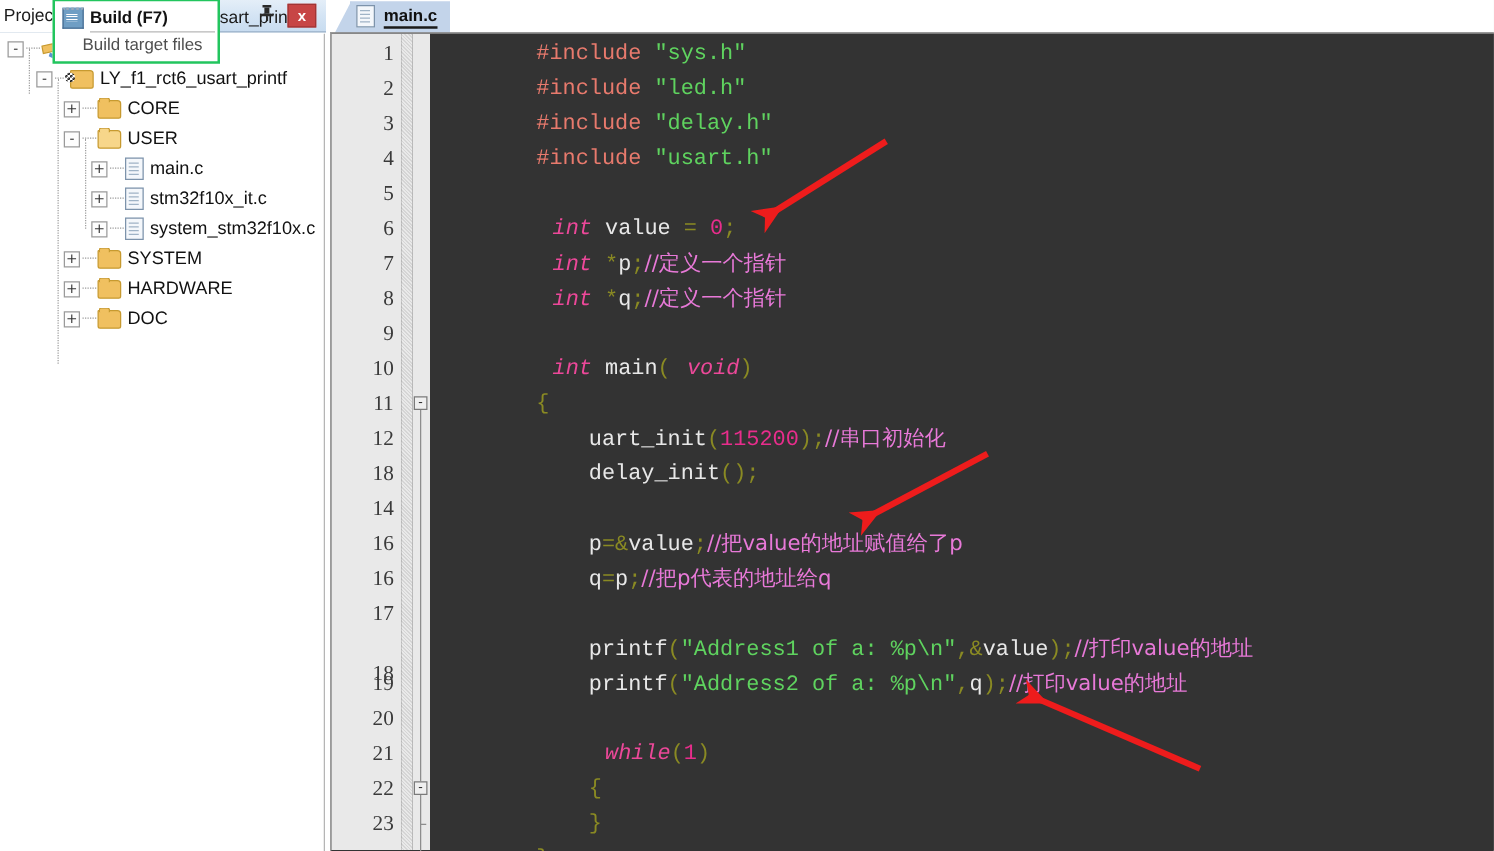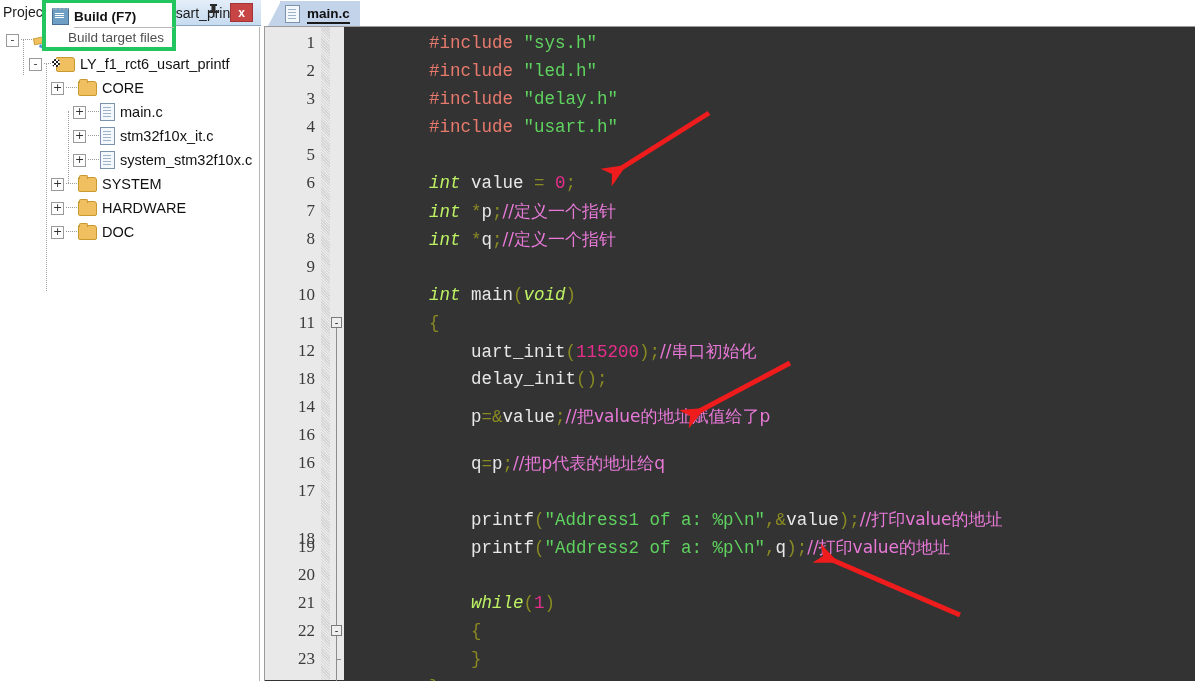--- a/index.html
+++ b/index.html
@@ -110,21 +110,21 @@
     background:
       linear-gradient(45deg,#1a1a1a 25%,transparent 25%,transparent 75%,#1a1a1a 75%),
       linear-gradient(45deg,#1a1a1a 25%,#ffffff 25%,#ffffff 75%,#1a1a1a 75%);
     background-size:4px 4px;background-position:0 0,2px 2px;
     border-radius:50%;
   }
 
   
   .tooltip{
     position:absolute;left:42px;top:-1px;width:134px;height:52px;
-    background:#ffffff;border:4px solid #22c55e;
+    background:#ffffff;border:2px solid #22c55e;
     box-sizing:border-box;z-index:60;
   }
   .tt-row1{position:absolute;left:6px;top:3px;height:20px;line-height:20px;white-space:nowrap;}
   .tt-ico{
     display:inline-block;width:15px;height:14px;vertical-align:middle;
     background:#6f9ec4;border:1px solid #4a6f94;margin-right:5px;position:relative;
     border-top:2px dotted #9aa9b8;
   }
   .tt-ico:after{
     content:"";position:absolute;left:2px;top:3px;width:9px;height:6px;
@@ -207,21 +207,21 @@
     font-family:"Liberation Serif", serif;font-size:17px;color:#3a3a3a;
     height:28px;line-height:28px;
   }
   .cline{
     position:absolute;left:85px;height:28px;line-height:28px;
     font-family:"Liberation Mono", monospace;font-size:17.5px;
     white-space:pre;color:#e8e8e8;
   }
   .k-pre{color:#e87a6d;}          
   .k-str{color:#5fd35f;}          
-  .k-kw{color:#bef264;font-style:italic;} 
+  .k-kw{color:#ec4899;font-style:italic;margin-left:13px;} 
   .k-num{color:#e82d8c;}          
   .k-punc{color:#8a8a23;}         
   .k-cmt{color:#e879d8;}          
   .k-id{color:#e8e8e8;}           
   .cn{font-family:"DejaVu Sans", sans-serif;font-size:17px;}
 
   
   .arrows{position:absolute;left:0;top:0;width:1195px;height:681px;pointer-events:none;z-index:40;}
 </style>
 </head>
@@ -253,20 +253,21 @@
 
       <div id="tree-rows">
           <div class="tnode"><span style="display:inline-block;width:6px"></span><span class="expander">-</span><span class="dots"></span><span class="ico proj-ico"><svg width="17" height="14" viewBox="0 0 17 14">
                 <rect x="1" y="2" width="9" height="6" fill="#f0c060" stroke="#c79a30" transform="rotate(-12 5 5)"></rect>
                 <path d="M9,6 l5,-3 l2,3 l-5,3 z" fill="#d86ad8"></path>
                 <path d="M7,8 l4,2 l-1,3 l-4,-2 z" fill="#5a8fd0"></path>
                 <path d="M11,1 l2,0 l0,2 l-2,0 z" fill="#f0e050"></path>
               </svg></span><span class="lbl">usart_printf</span></div>
           <div class="tnode"><span style="display:inline-block;width:29px"></span><span class="expander">-</span><span class="dots"></span><span class="ico target-ico"></span><span class="lbl">LY_f1_rct6_usart_printf</span></div>
           <div class="tnode"><span style="display:inline-block;width:51px"></span><span class="expander">+</span><span class="dots"></span><span class="ico folder"></span><span class="lbl">CORE</span></div>
+          <div class="tnode"><span style="display:inline-block;width:51px"></span><span class="expander">-</span><span class="dots"></span><span class="ico folder-open"></span><span class="lbl">USER</span></div>
           <div class="tnode"><span style="display:inline-block;width:73px"></span><span class="expander">+</span><span class="dots"></span><span class="ico filedoc"></span><span class="lbl">main.c</span></div>
           <div class="tnode"><span style="display:inline-block;width:73px"></span><span class="expander">+</span><span class="dots"></span><span class="ico filedoc"></span><span class="lbl">stm32f10x_it.c</span></div>
           <div class="tnode"><span style="display:inline-block;width:73px"></span><span class="expander">+</span><span class="dots"></span><span class="ico filedoc"></span><span class="lbl">system_stm32f10x.c</span></div>
           <div class="tnode"><span style="display:inline-block;width:51px"></span><span class="expander">+</span><span class="dots"></span><span class="ico folder"></span><span class="lbl">SYSTEM</span></div>
           <div class="tnode"><span style="display:inline-block;width:51px"></span><span class="expander">+</span><span class="dots"></span><span class="ico folder"></span><span class="lbl">HARDWARE</span></div>
           <div class="tnode"><span style="display:inline-block;width:51px"></span><span class="expander">+</span><span class="dots"></span><span class="ico folder"></span><span class="lbl">DOC</span></div>
         </div>
     </div>
 
     <div class="tooltip">
@@ -332,21 +333,21 @@
             <div class="cline" style="top: 114px;"></div>
             <div class="cline" style="top: 142px;"><span class="k-kw">int</span><span class="k-id"> value </span><span class="k-punc">=</span><span class="k-id"> </span><span class="k-num">0</span><span class="k-punc">;</span></div>
             <div class="cline" style="top: 170px;"><span class="k-kw">int</span><span class="k-id"> </span><span class="k-punc">*</span><span class="k-id">p</span><span class="k-punc">;</span><span class="k-cmt cn">//定义一个指针</span></div>
             <div class="cline" style="top: 198px;"><span class="k-kw">int</span><span class="k-id"> </span><span class="k-punc">*</span><span class="k-id">q</span><span class="k-punc">;</span><span class="k-cmt cn">//定义一个指针</span></div>
             <div class="cline" style="top: 226px;"></div>
             <div class="cline" style="top: 254px;"><span class="k-kw">int</span><span class="k-id"> main</span><span class="k-punc">(</span><span class="k-kw">void</span><span class="k-punc">)</span></div>
             <div class="cline" style="top: 282px;"><span class="k-punc">{</span></div>
             <div class="cline" style="top: 310px;"><span class="k-id">    uart_init</span><span class="k-punc">(</span><span class="k-num">115200</span><span class="k-punc">)</span><span class="k-punc">;</span><span class="k-cmt cn">//串口初始化</span></div>
             <div class="cline" style="top: 338px;"><span class="k-id">    delay_init</span><span class="k-punc">()</span><span class="k-punc">;</span></div>
             <div class="cline" style="top: 366px;"></div>
-            <div class="cline" style="top: 375px;"><span class="k-id">    p</span><span class="k-punc">=</span><span class="k-punc">&amp;</span><span class="k-id">value</span><span class="k-punc">;</span><span class="k-cmt cn">//把value的地址赋值给了p</span></div>
+            <div class="cline" style="top: 394px;"><span class="k-id">    p</span><span class="k-punc">=</span><span class="k-punc">&amp;</span><span class="k-id">value</span><span class="k-punc">;</span><span class="k-cmt cn">//把value的地址赋值给了p</span></div>
             <div class="cline" style="top: 422px;"><span class="k-id">    q</span><span class="k-punc">=</span><span class="k-id">p</span><span class="k-punc">;</span><span class="k-cmt cn">//把p代表的地址给q</span></div>
             <div class="cline" style="top: 450px;"></div>
             <div class="cline" style="top: 478px;"><span class="k-id">    printf</span><span class="k-punc">(</span><span class="k-str">"Address1 of a: %p\n"</span><span class="k-punc">,</span><span class="k-punc">&amp;</span><span class="k-id">value</span><span class="k-punc">)</span><span class="k-punc">;</span><span class="k-cmt cn">//打印value的地址</span></div>
             <div class="cline" style="top: 506px;"><span class="k-id">    printf</span><span class="k-punc">(</span><span class="k-str">"Address2 of a: %p\n"</span><span class="k-punc">,</span><span class="k-id">q</span><span class="k-punc">)</span><span class="k-punc">;</span><span class="k-cmt cn">//打印value的地址</span></div>
             <div class="cline" style="top: 534px;"></div>
             <div class="cline" style="top: 562px;"><span class="k-id">    </span><span class="k-kw">while</span><span class="k-punc">(</span><span class="k-num">1</span><span class="k-punc">)</span></div>
             <div class="cline" style="top: 590px;"><span class="k-id">    </span><span class="k-punc">{</span></div>
             <div class="cline" style="top: 618px;"><span class="k-id">    </span><span class="k-punc">}</span></div>
             <div class="cline" style="top: 646px;"><span class="k-punc">}</span></div>
           </div>

